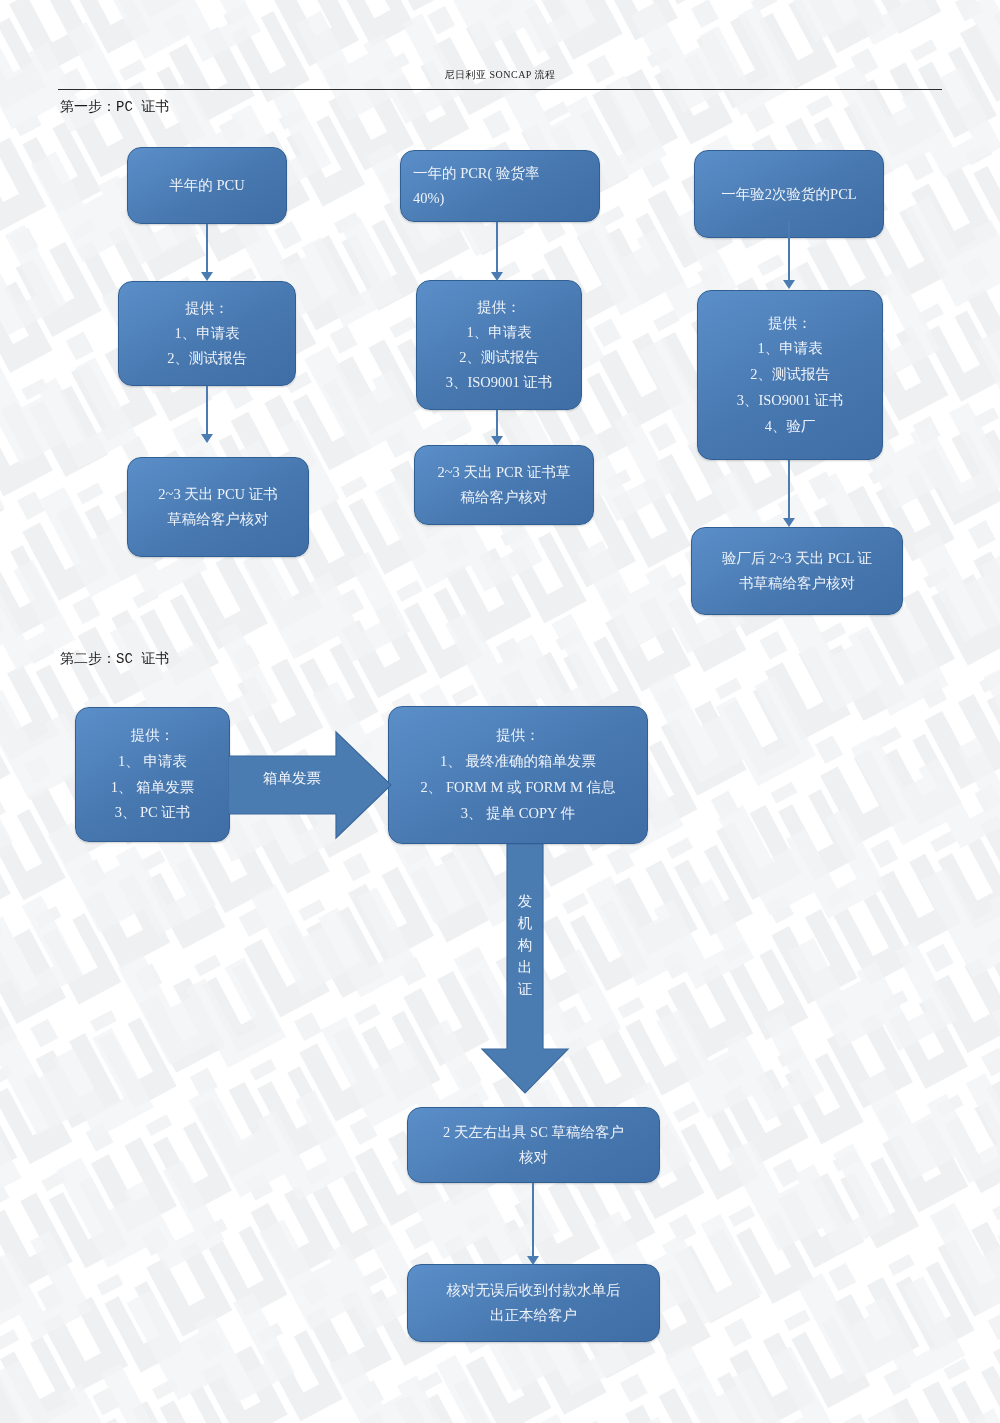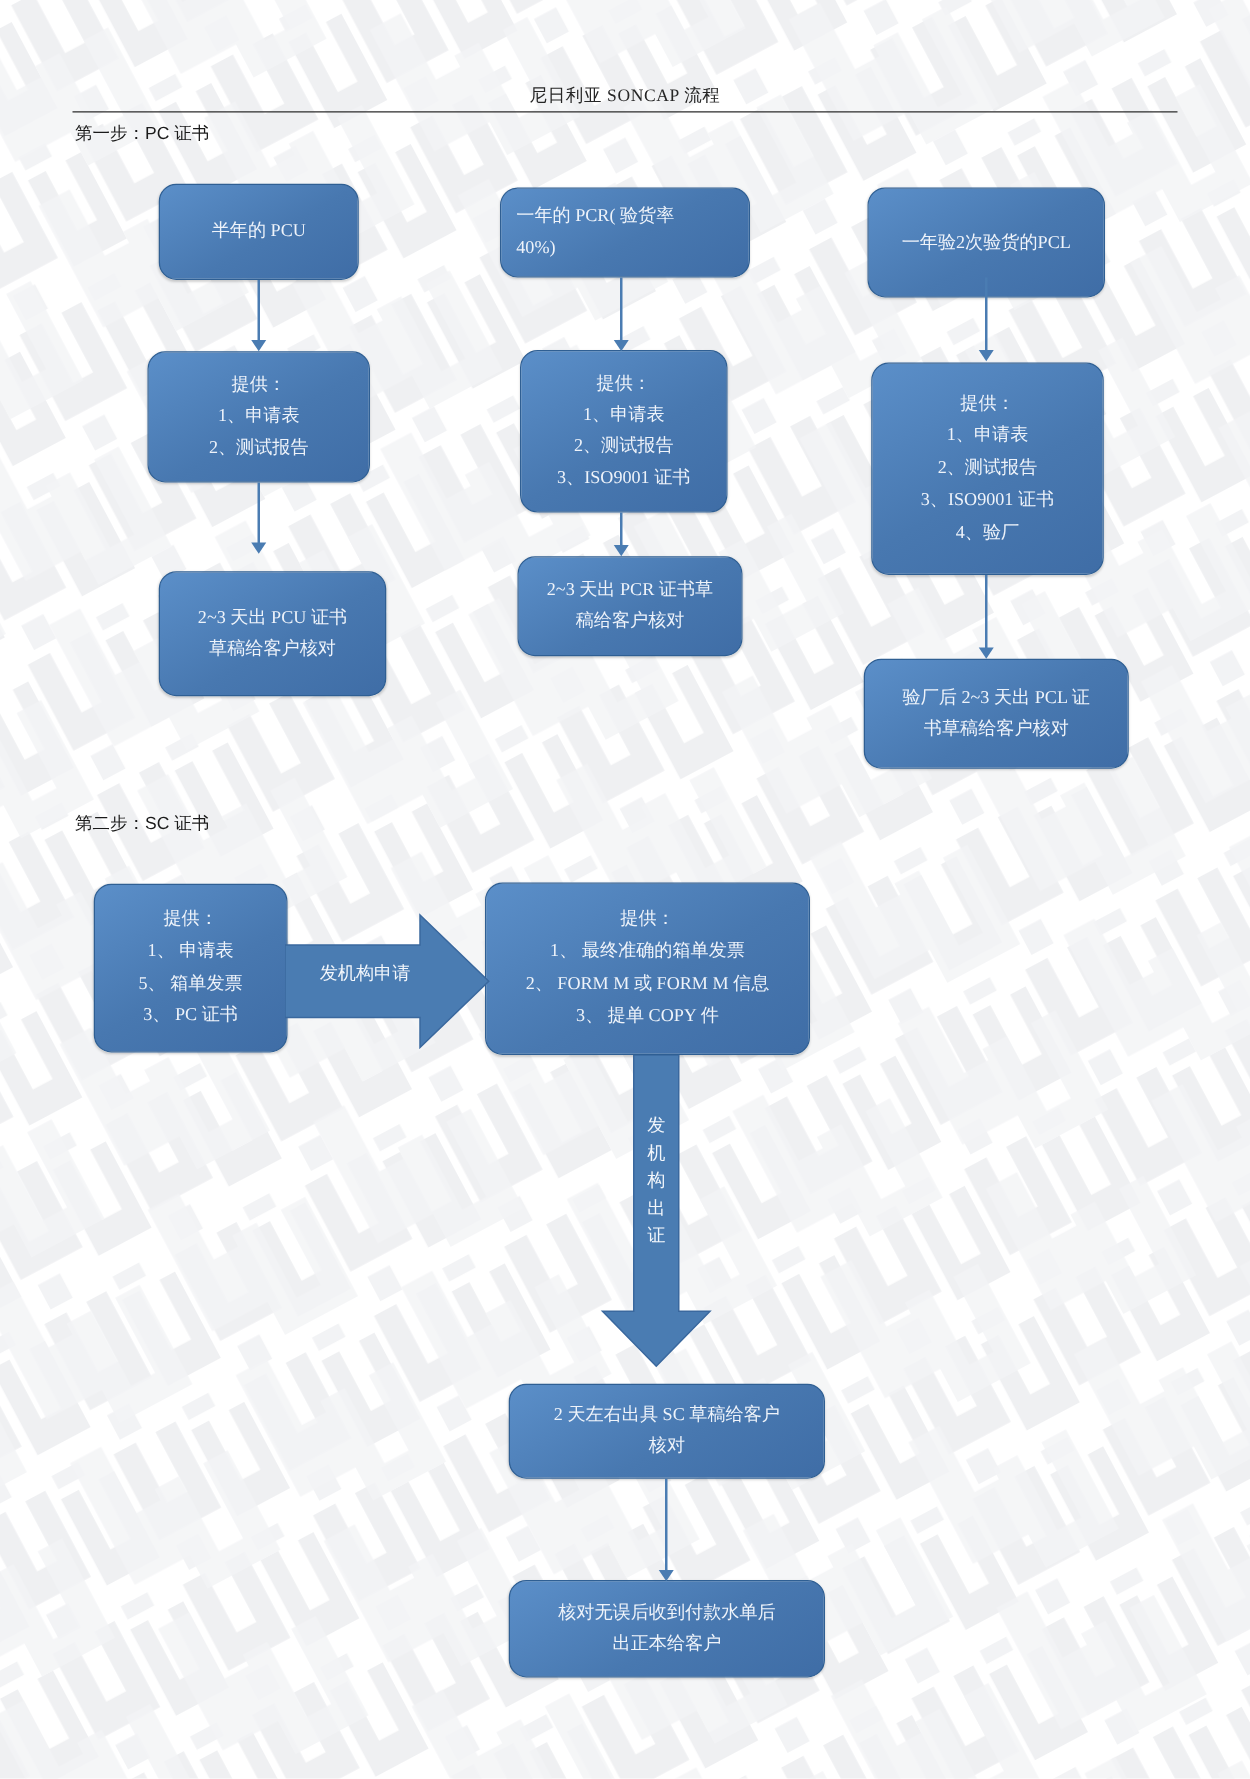--- a/index.html
+++ b/index.html
@@ -31,39 +31,39 @@
     left: 0; top: 0;
     width: 1000px; height: 1423px;
     z-index: 2;
   }
 
   .doc-title {
     position: absolute;
     left: 0; top: 68px;
     width: 1000px;
     text-align: center;
-    font-size: 14px;
+    font-size: 10px;
     color: #262626;
     letter-spacing: 0.5px;
     font-family: "Liberation Serif", "DejaVu Serif", serif;
   }
 
   .title-rule {
     position: absolute;
     left: 58px; top: 89px;
     width: 884px;
     height: 1px;
     background: #2c2c2c;
   }
 
   .step-label {
     position: absolute;
     font-size: 14px;
     color: #1a1a1a;
-    font-family: Liberation Sans, sans-serif;
+    font-family: Liberation Mono, monospace;
     white-space: nowrap;
   }
 
   
   .node {
     position: absolute;
     border-radius: 14px;
     background: linear-gradient(150deg, #5b8fc9 0%, #4878b0 55%, #3f6da6 100%);
     border: 1px solid #2f5f93;
     box-shadow: 0 1px 2px rgba(0,0,0,0.18);
@@ -217,28 +217,28 @@
   <div class="node" style="left:691px; top:527px; width:212px; height:88px;">
     <span class="ln">验厂后 2~3 天出 PCL 证</span>
     <span class="ln">书草稿给客户核对</span>
   </div>
 
   <div class="step-label" style="left:60px; top:650px;">第二步：SC 证书</div>
 
   <div class="node loose" style="left:75px; top:707px; width:155px; height:135px;">
     <span class="ln">提供：</span>
     <span class="ln">1、 申请表</span>
-    <span class="ln">5、 箱单发票</span>
+    <span class="ln">1、 箱单发票</span>
     <span class="ln">3、 PC 证书</span>
   </div>
 
   <svg class="block-arrow-right" style="left:228px; top:728px;" width="164" height="115" viewBox="0 0 164 115">
     <path d="M0 28 L108 28 L108 4 L163 57 L108 110 L108 86 L0 86 Z" fill="#4a7cb2" stroke="#3a689e" stroke-width="1.2"></path>
   </svg>
-  <div class="arrow-label" style="left:242px; top:769px; width:100px;">发机构申请</div>
+  <div class="arrow-label" style="left:242px; top:769px; width:100px;">箱单发票</div>
 
   <div class="node loose" style="left:388px; top:706px; width:260px; height:138px;">
     <span class="ln">提供：</span>
     <span class="ln">1、 最终准确的箱单发票</span>
     <span class="ln">2、 FORM M 或 FORM M 信息</span>
     <span class="ln">3、 提单 COPY 件</span>
   </div>
 
   <svg class="block-arrow-down" style="left:480px; top:844px;" width="90" height="250" viewBox="0 0 90 250">
     <path d="M27 0 L63 0 L63 205 L88 205 L45 249 L2 205 L27 205 Z" fill="#4a7cb2" stroke="#3a689e" stroke-width="1.2"></path>

